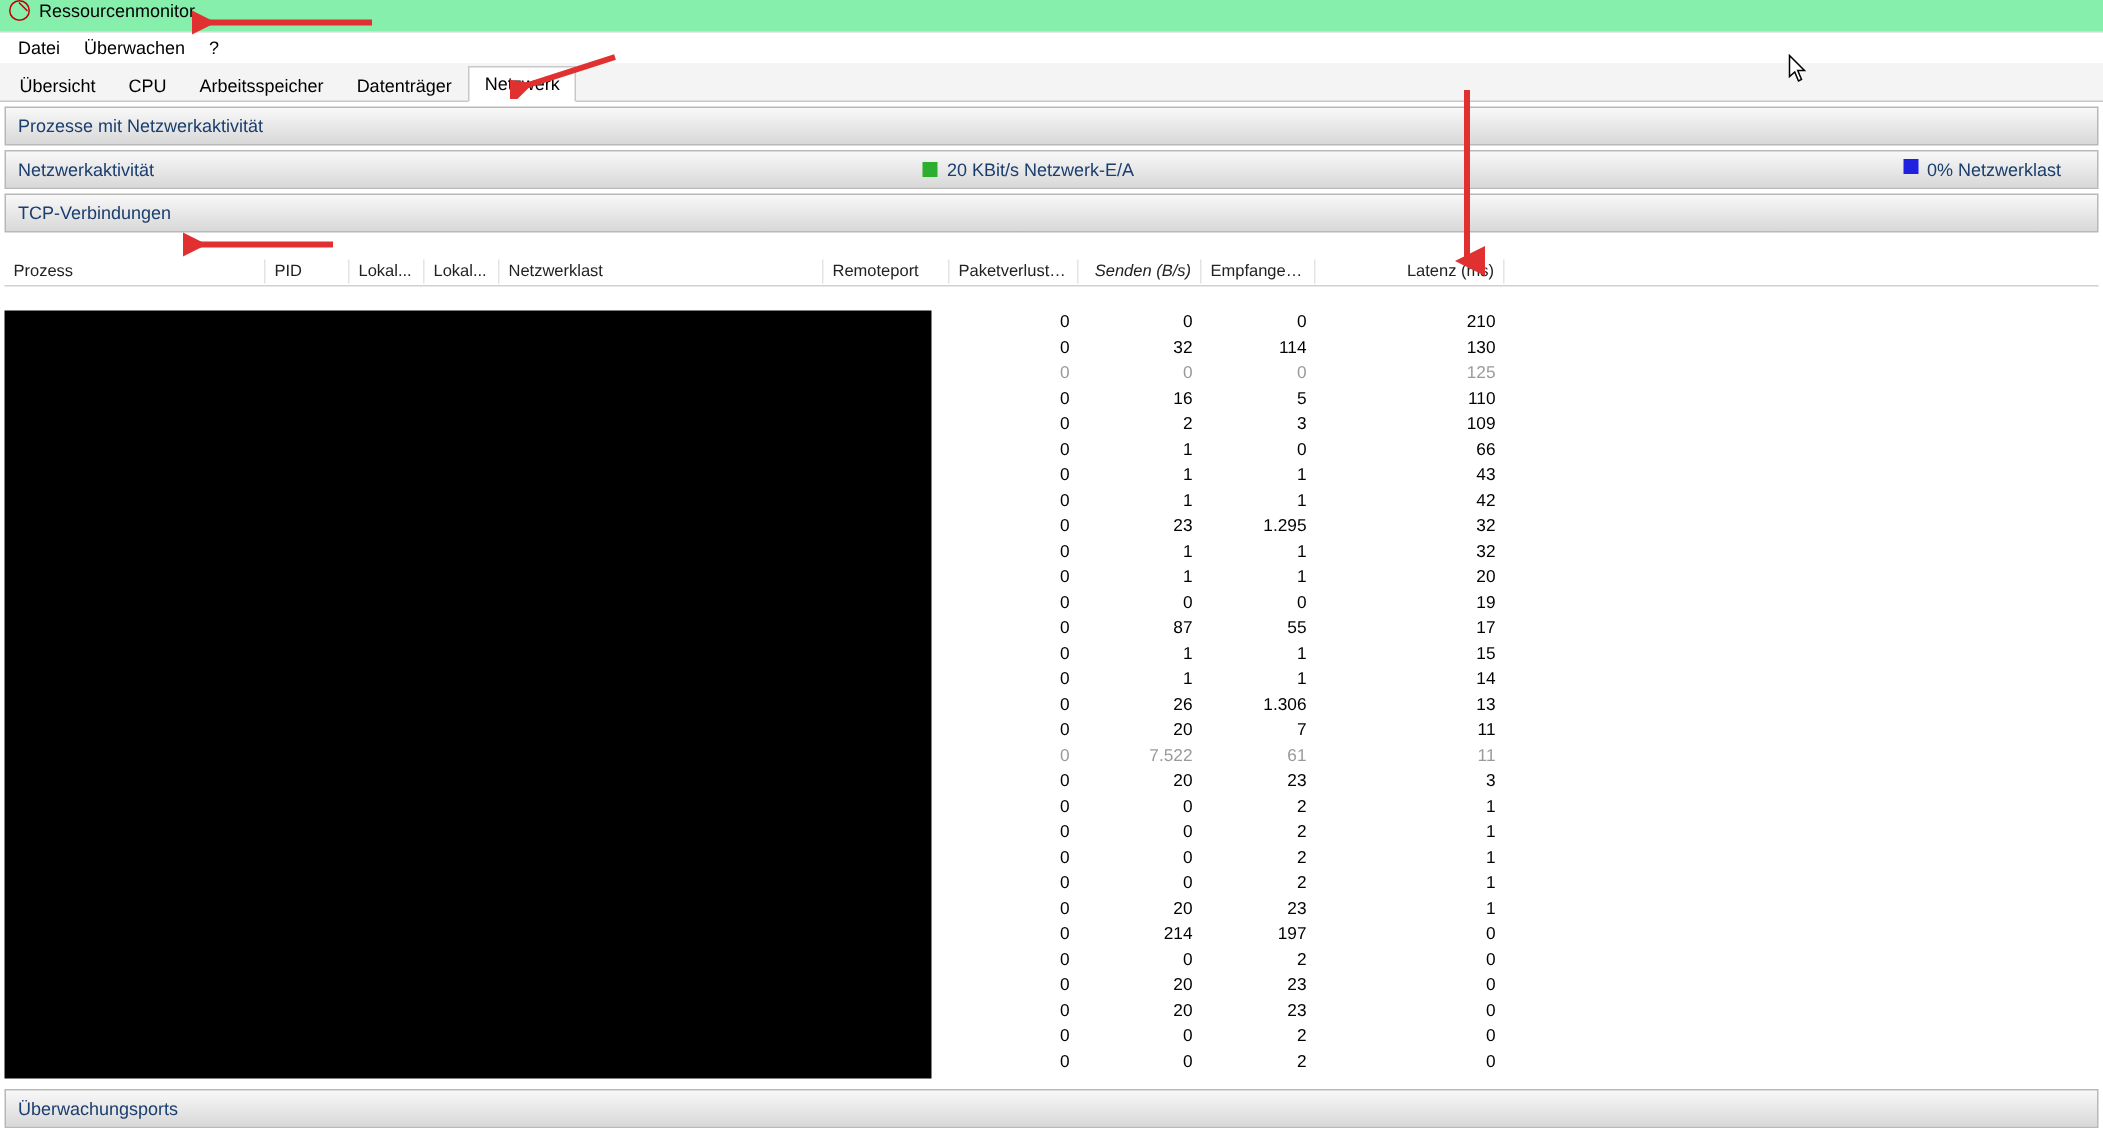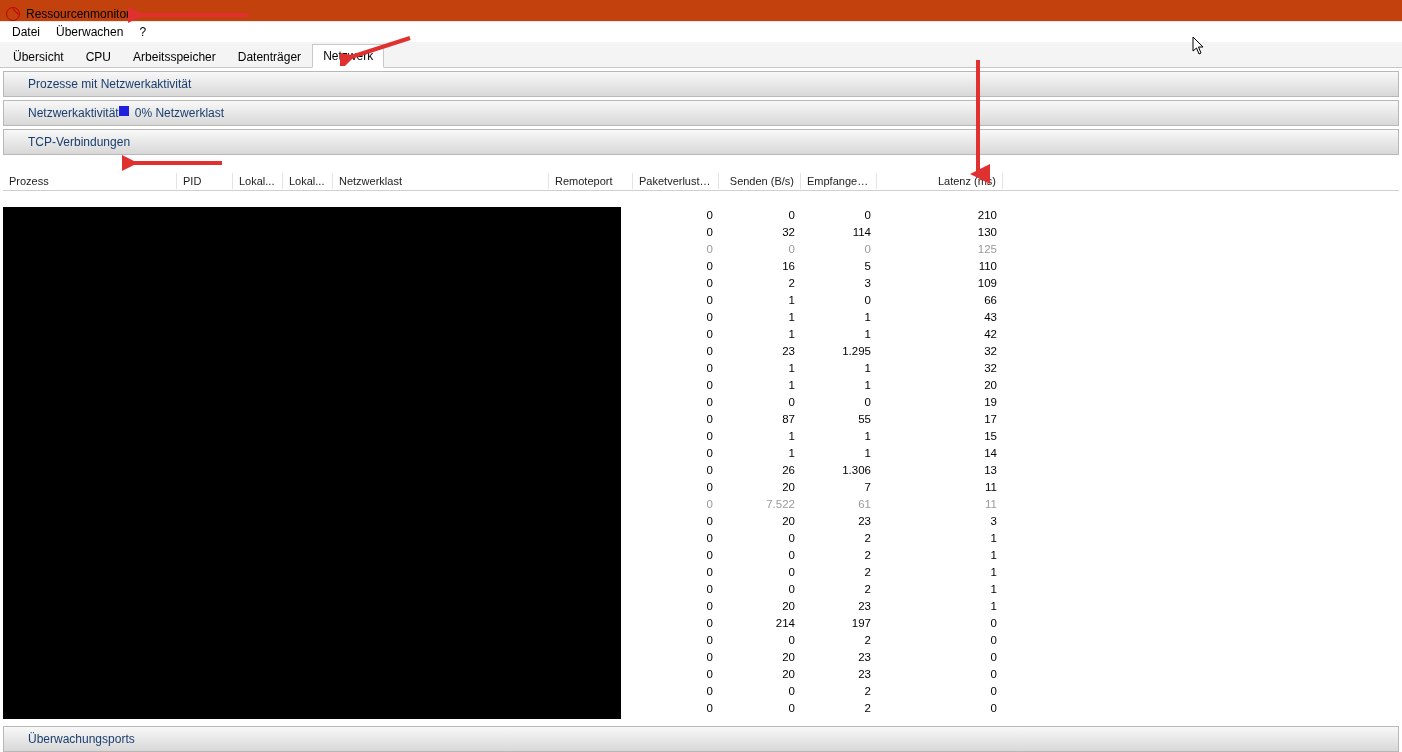--- a/index.html
+++ b/index.html
@@ -10,23 +10,23 @@
     font-size: 12px;
     background: #fff;
     color: #000;
     overflow: hidden;
     position: relative;
   }
   
   .titlebar {
     height: 22px;
     display: flex;
-    align-items: flex-end;
+    align-items: flex-start;
     padding: 0 6px;
-    background: #c2410c;
+    background: #86efac;
     border-bottom: 1px solid #e8e8e8;
   }
   .titlebar .app-icon {
     width: 14px; height: 14px;
     border: 1.5px solid #c00000;
     border-radius: 50%;
     position: relative;
     margin-right: 6px;
   }
   .titlebar .app-icon::after {
@@ -75,21 +75,21 @@
     border-color: #c8c8c8;
     border-bottom: 1px solid #fff;
   }
   
   .section-header {
     height: 26px;
     background: linear-gradient(#f8f8f8, #d8d8d8);
     border: 1px solid #b8b8b8;
     display: flex;
     align-items: center;
-    padding: 0 24px;
+    padding: 0 8px;
     margin: 3px 3px 0 3px;
     font-size: 12px;
     color: #1a3e6e;
   }
   .section-header .sh-title { flex: 0 0 auto; }
   .section-header .sh-center {
     flex: 1 1 auto;
     display: flex;
     justify-content: center;
     align-items: center;
@@ -125,21 +125,21 @@
     overflow: hidden;
     text-overflow: ellipsis;
   }
   .col-proc   { width: 174px; }
   .col-pid    { width: 56px; }
   .col-lokal1 { width: 50px; }
   .col-lokal2 { width: 50px; }
   .col-remadr { width: 216px; }
   .col-remport{ width: 84px; }
   .col-loss   { width: 86px; text-align: right; }
-  .col-send   { width: 82px; text-align: right; }
+  .col-send   { width: 82px; text-align: right; font-style: italic; }
   .col-recv   { width: 76px; text-align: right; }
   .col-lat    { width: 126px; text-align: right; position: relative; }
   
   .tcp-body {
     display: flex;
     margin: 0 3px;
     height: 512px; 
   }
   .tcp-mask {
     width: 618px;
@@ -202,20 +202,24 @@
   <div class="tab">Datenträger</div>
   <div class="tab active">Netzwerk</div>
 </div>
 
 <div class="section-header">
   <span class="sh-title">Prozesse mit Netzwerkaktivität</span>
 </div>
 
 <div class="section-header">
   <span class="sh-title">Netzwerkaktivität</span>
+  <span class="sh-center">
+    <span class="led-green"></span>
+    <span>20 KBit/s Netzwerk-E/A</span>
+  </span>
   <span class="sh-right">
     <span class="led-blue"></span>
     <span>0% Netzwerklast</span>
   </span>
 </div>
 
 <div class="section-header">
   <span class="sh-title">TCP-Verbindungen</span>
 </div>
 

